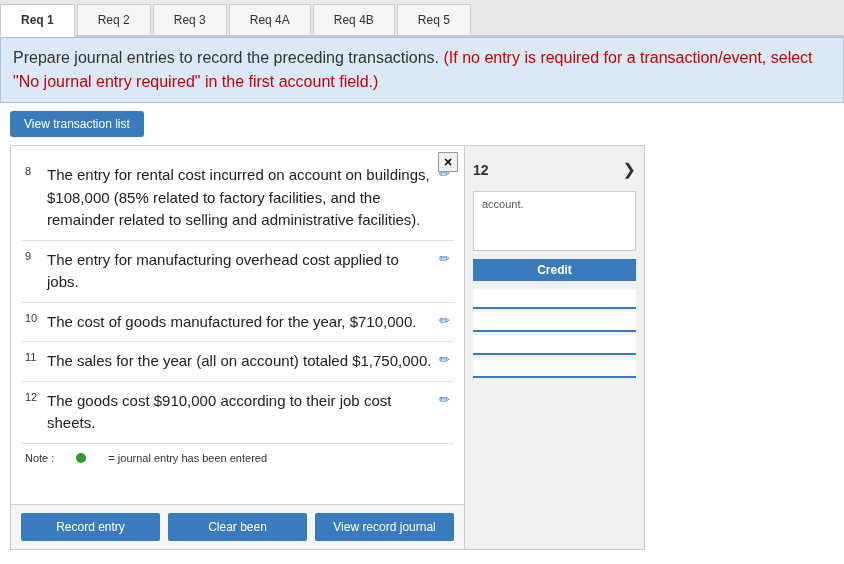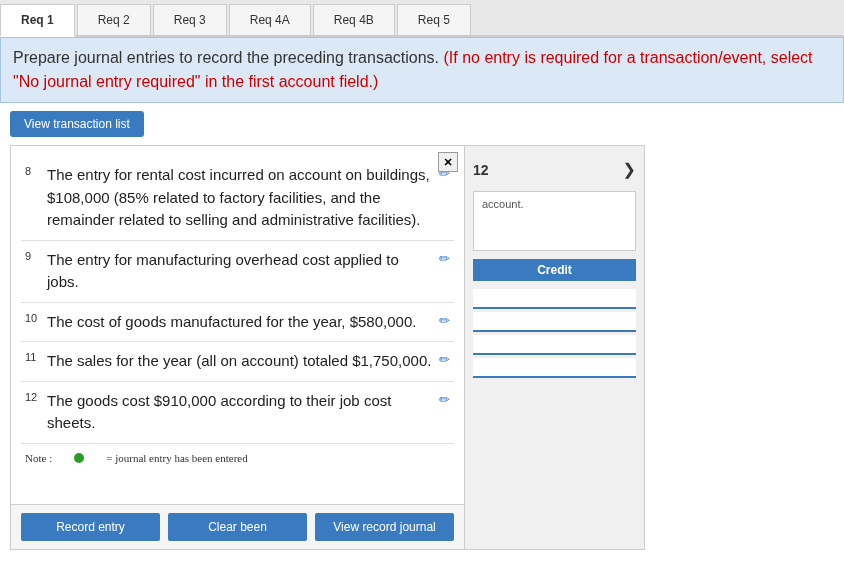--- a/index.html
+++ b/index.html
@@ -108,21 +108,20 @@
       padding-top: 2px;
     }
 
     .note-row {
       display: flex;
       align-items: center;
       padding: 8px 4px;
       font-size: 11px;
       color: #333;
       gap: 22px;
-      font-family: Liberation Serif, serif;
     }
     .green-dot {
       width: 10px;
       height: 10px;
       border-radius: 50%;
       background: #2a9c2a;
       display: inline-block;
     }
 
     .bottom-buttons {
@@ -250,21 +249,21 @@
         </div>
 
         <div class="transaction-item">
           <span class="num">9</span>
           <span class="desc">The entry for manufacturing overhead cost applied to jobs.</span>
           <span class="edit-icon">✏</span>
         </div>
 
         <div class="transaction-item">
           <span class="num">10</span>
-          <span class="desc">The cost of goods manufactured for the year, $580,000.</span>
+          <span class="desc">The cost of goods manufactured for the year, $710,000.</span>
           <span class="edit-icon">✏</span>
         </div>
 
         <div class="transaction-item">
           <span class="num">11</span>
           <span class="desc">The sales for the year (all on account) totaled $1,750,000.</span>
           <span class="edit-icon">✏</span>
         </div>
 
         <div class="transaction-item">

